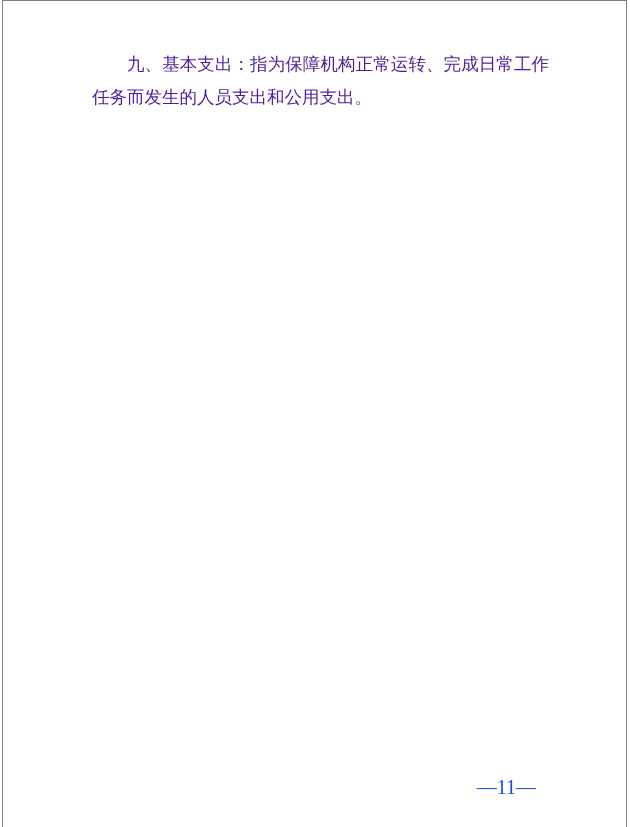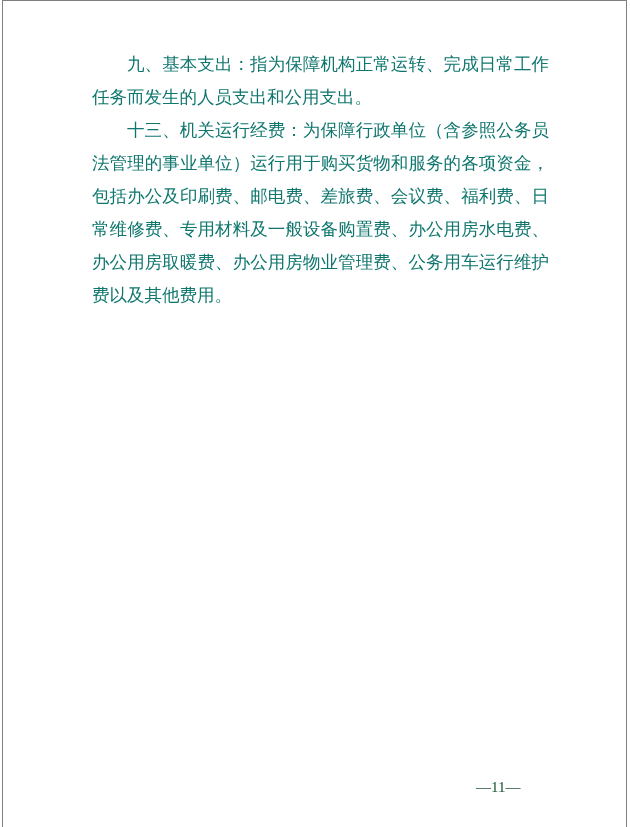--- a/index.html
+++ b/index.html
@@ -27,48 +27,47 @@
     border-top: 1px solid #7f7f7f;
     border-left: 1px solid #7f7f7f;
     border-right: 1px solid #7f7f7f;
     box-sizing: border-box;
   }
   .content {
     position: absolute;
     left: 89px;
     top: 47px;
     width: 457px;
-    color: #0f766e;
+    color: #4c1d95;
     font-size: 17.5px;
     line-height: 33px;
     text-align: justify;
     text-justify: inter-ideograph;
   }
   .content p {
     margin: 0;
     padding: 0;
     text-indent: 2em;
   }
   .page-number {
     position: absolute;
     left: 473px;
     top: 776px;
     width: 60px;
-    color: #14532d;
-    font-size: 15px;
+    color: #1d4ed8;
+    font-size: 20px;
     line-height: 20px;
-    text-align: left;
+    text-align: right;
     letter-spacing: 0;
     white-space: nowrap;
   }
 </style>
 </head>
 <body>
 
 <div class="viewport">
   <div class="page">
     <div class="content">
       <p>九、基本支出：指为保障机构正常运转、完成日常工作任务而发生的人员支出和公用支出。</p>
-      <p>十三、机关运行经费：为保障行政单位（含参照公务员法管理的事业单位）运行用于购买货物和服务的各项资金，包括办公及印刷费、邮电费、差旅费、会议费、福利费、日常维修费、专用材料及一般设备购置费、办公用房水电费、办公用房取暖费、办公用房物业管理费、公务用车运行维护费以及其他费用。</p>
     </div>
     <div class="page-number">—11—</div>
   </div>
 </div>
 
 </body></html>

